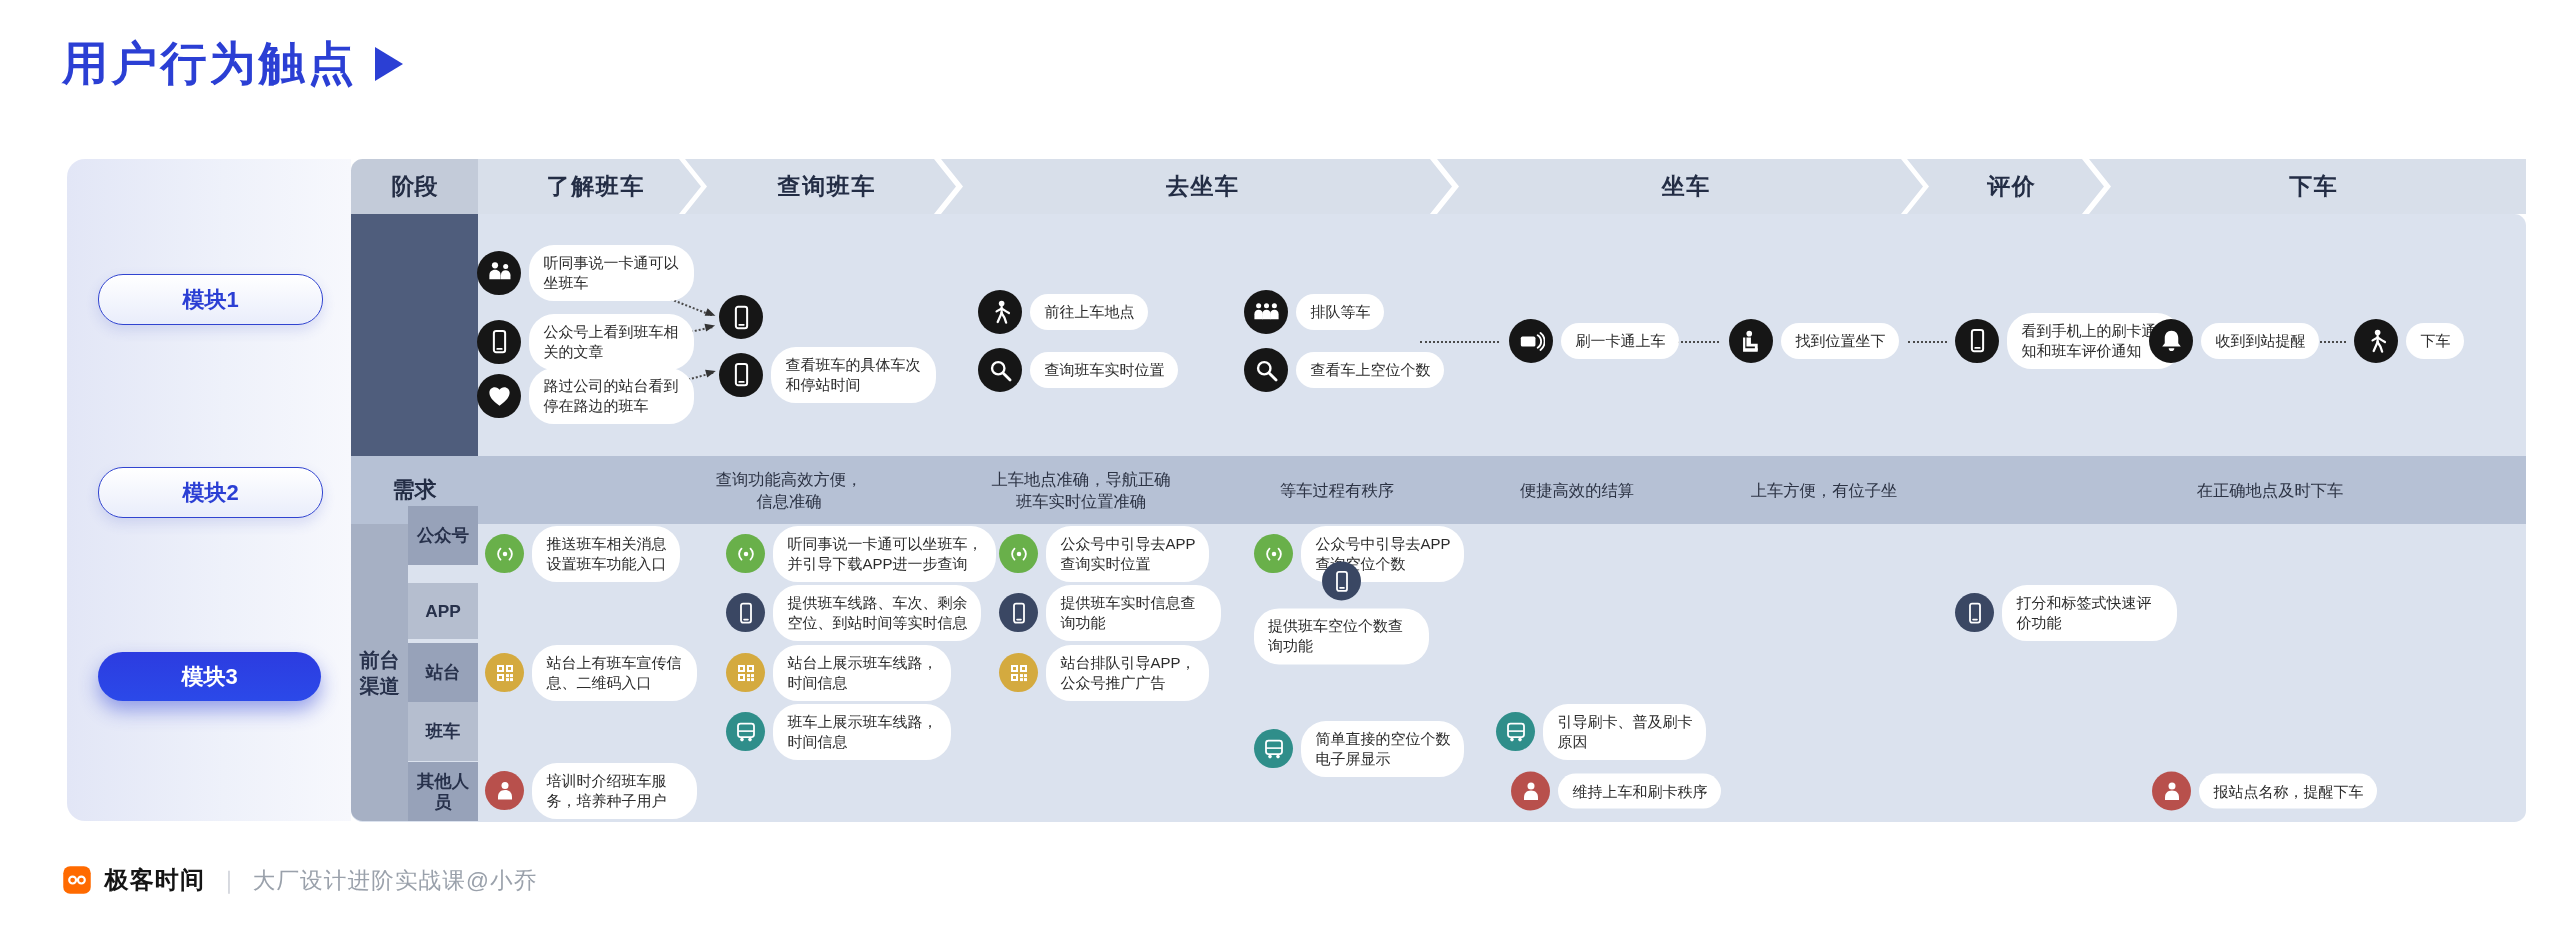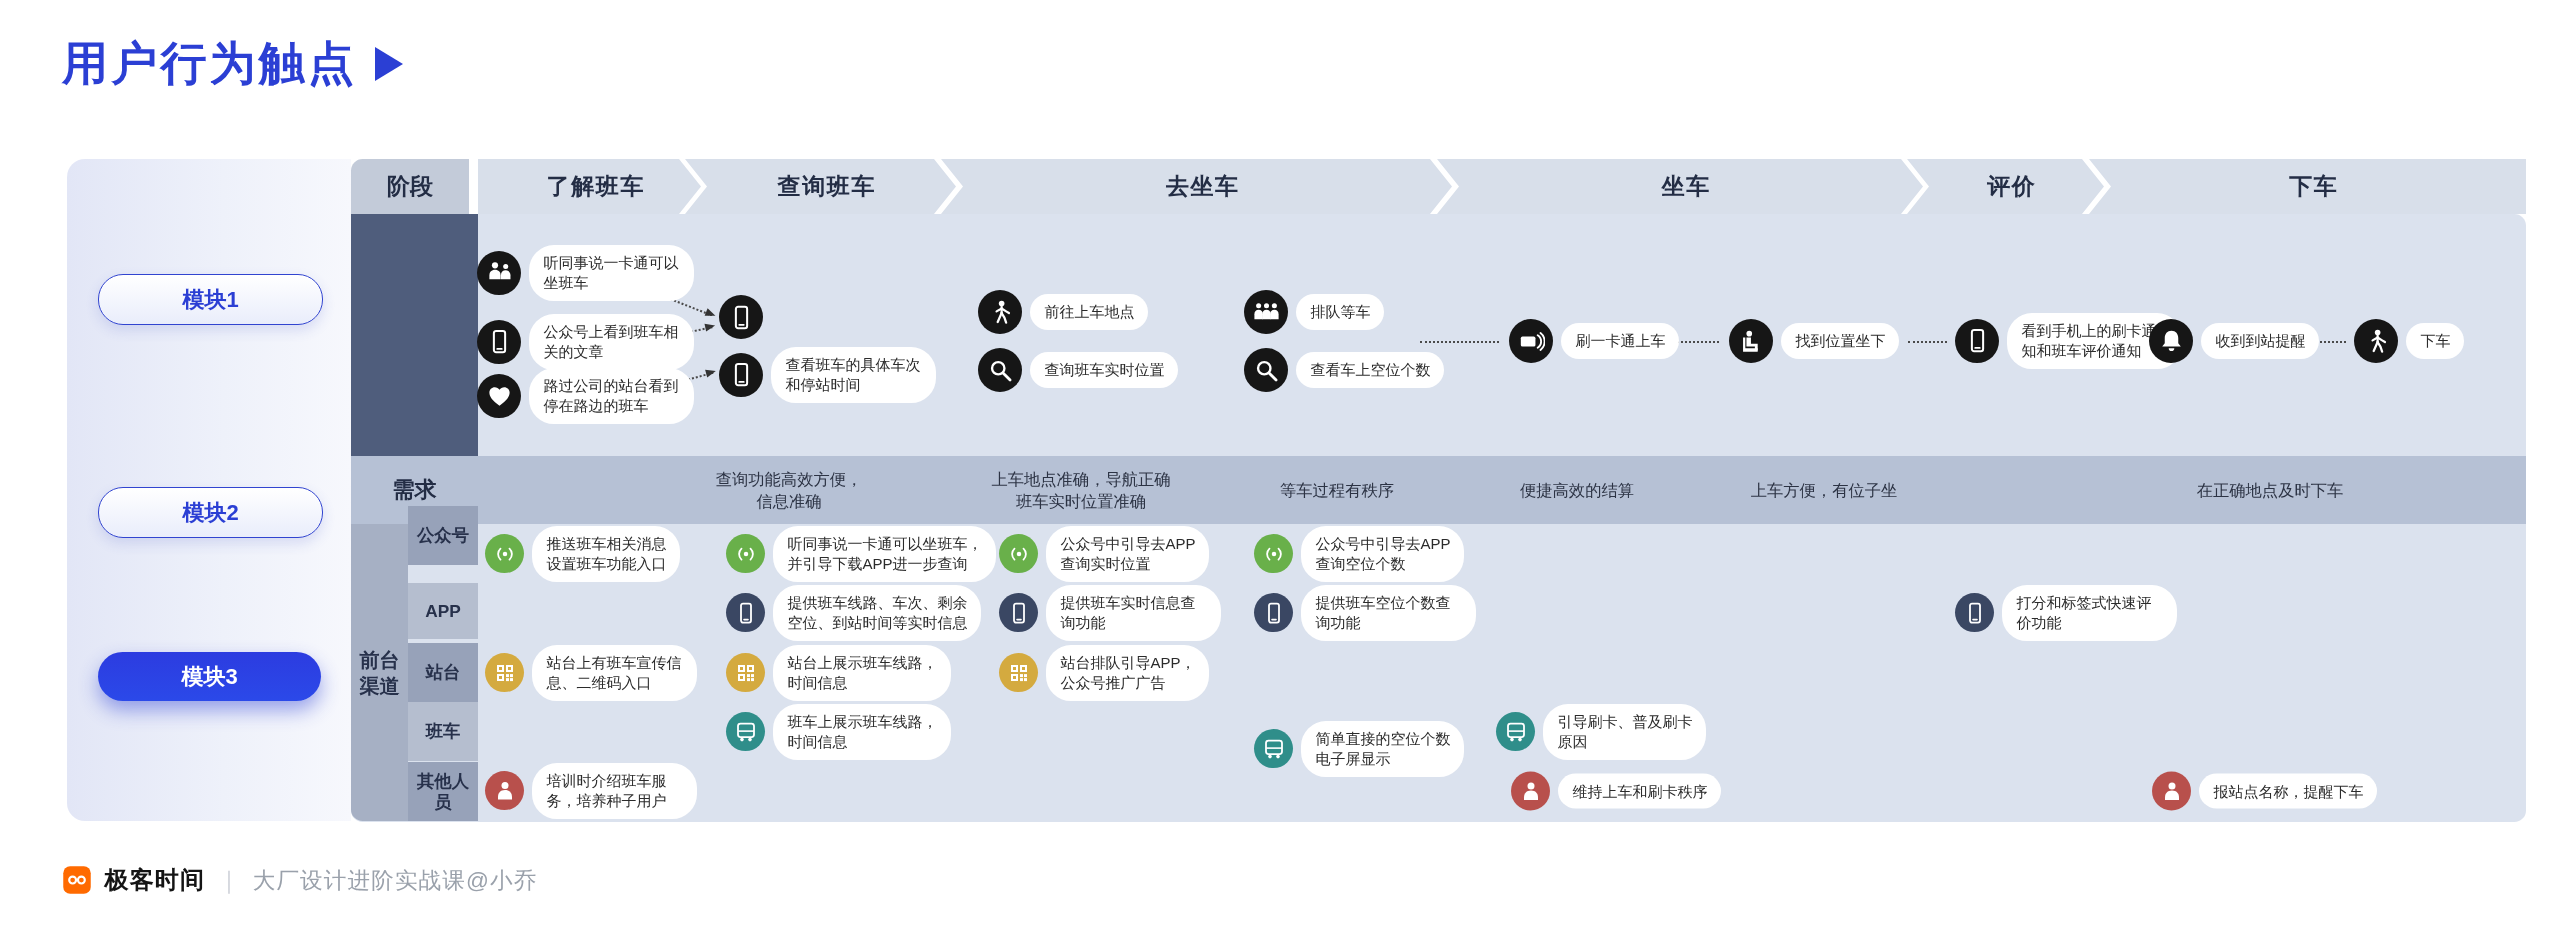--- a/index.html
+++ b/index.html
@@ -17,21 +17,21 @@
     border-radius:18px 0 0 18px;background:linear-gradient(90deg,#e2e6f6 0%,#eef1fa 55%,#f7f8fd 100%);}
   .module-pill{position:absolute;left:98px;width:223px;height:49px;border-radius:25px;
     display:flex;align-items:center;justify-content:center;font-size:22px;font-weight:700;cursor:pointer;}
   .module-pill.outline{border:1.6px solid #3144d0;color:#2b3fd4;
     background:linear-gradient(180deg,#ffffff 0%,#e9edfb 100%);box-shadow:0 5.3px 12.6px rgba(60,80,200,.16);}
   .module-pill.active{background:linear-gradient(180deg,#2c3ce0 0%,#2b49e9 100%);color:#fff;
     box-shadow:0 9.5px 19px rgba(43,63,212,.45);}
   
   .map{position:absolute;left:351px;top:159px;width:2175px;height:662px;}
   .map-bg{position:absolute;left:0;top:55px;width:2175px;height:608px;background:#dbe2ee;border-radius:0 11.6px 11.6px 11.6px;}
-  .corner-cell{position:absolute;left:0;top:0;width:118px;height:55px;background:#c3cbd9;border-radius:11.6px 0 0 0;
+  .corner-cell{position:absolute;left:0;top:0;width:127px;height:55px;background:#c3cbd9;border-radius:11.6px 0 0 0;
     display:flex;align-items:center;justify-content:center;font-size:23px;font-weight:700;color:#232d45;}
   .stage{position:absolute;top:0;height:55px;background:#d8dfea;
     display:flex;align-items:center;justify-content:center;
     font-size:23px;font-weight:700;color:#232d45;letter-spacing:1.6px;padding-left:12.6px;box-sizing:border-box;}
   .dark-band{position:absolute;left:0;top:55px;width:127px;height:243px;background:#4f5d7c;}
   .needs-band{position:absolute;left:0;top:297px;width:2175px;height:68px;background:#b6c1d5;}
   .needs-label{position:absolute;left:0;top:297px;width:127px;height:68px;
     display:flex;align-items:center;justify-content:center;font-size:22px;font-weight:700;color:#232d45;}
   .need{position:absolute;top:297px;height:68px;transform:translateX(-50%);
     display:flex;align-items:center;justify-content:center;text-align:center;
@@ -65,21 +65,21 @@
 <body>
 
 <div class="title-row">
   <span class="page-title">用户行为触点</span>
   <span class="title-triangle"></span>
 </div>
 
 <div class="module-band"></div>
 <div id="modules">
     <div class="module-pill outline" style="top: 274px;">模块1</div>
-    <div class="module-pill outline" style="top: 487px;">模块2</div>
+    <div class="module-pill outline" style="top: 467px;">模块2</div>
     <div class="module-pill active" style="top: 652px;">模块3</div>
   </div>
 
 <div class="map" id="map">
   <div class="map-bg"></div>
   <div class="dark-band"></div>
   <div class="needs-band"></div>
   <div class="corner-cell">阶段</div>
   <div id="stages">
       <div class="stage" style="left: 127px; width: 223px; clip-path: polygon(0px 0px, calc(100% - 22px) 0px, 100% 50%, calc(100% - 22px) 100%, 0px 100%);">了解班车</div>
@@ -336,21 +336,21 @@
       </div>
       <div class="ch-item" style="left: 648px; top: 454px;">
         <span class="ch-icon" style="background: rgb(58, 71, 99);">
           <svg viewBox="0 0 48 48">
             <rect x="14" y="5" width="20" height="38" rx="4" fill="none" stroke="#fff" stroke-width="3.6"></rect>
             <line x1="20" y1="37" x2="28" y2="37" stroke="#fff" stroke-width="3.2" stroke-linecap="round"></line>
           </svg>
         </span>
         <span class="bubble" style="max-width: 147px;">提供班车实时信息查询功能</span>
       </div>
-      <div class="ch-item" style="left: 903px; top: 454px;">
+      <div class="ch-item" style="left: 903px; top: 454px; flex-direction: column;">
         <span class="ch-icon" style="background: rgb(58, 71, 99);">
           <svg viewBox="0 0 48 48">
             <rect x="14" y="5" width="20" height="38" rx="4" fill="none" stroke="#fff" stroke-width="3.6"></rect>
             <line x1="20" y1="37" x2="28" y2="37" stroke="#fff" stroke-width="3.2" stroke-linecap="round"></line>
           </svg>
         </span>
         <span class="bubble" style="max-width: 147px;">提供班车空位个数查询功能</span>
       </div>
       <div class="ch-item" style="left: 1604px; top: 454px;">
         <span class="ch-icon" style="background: rgb(58, 71, 99);">

